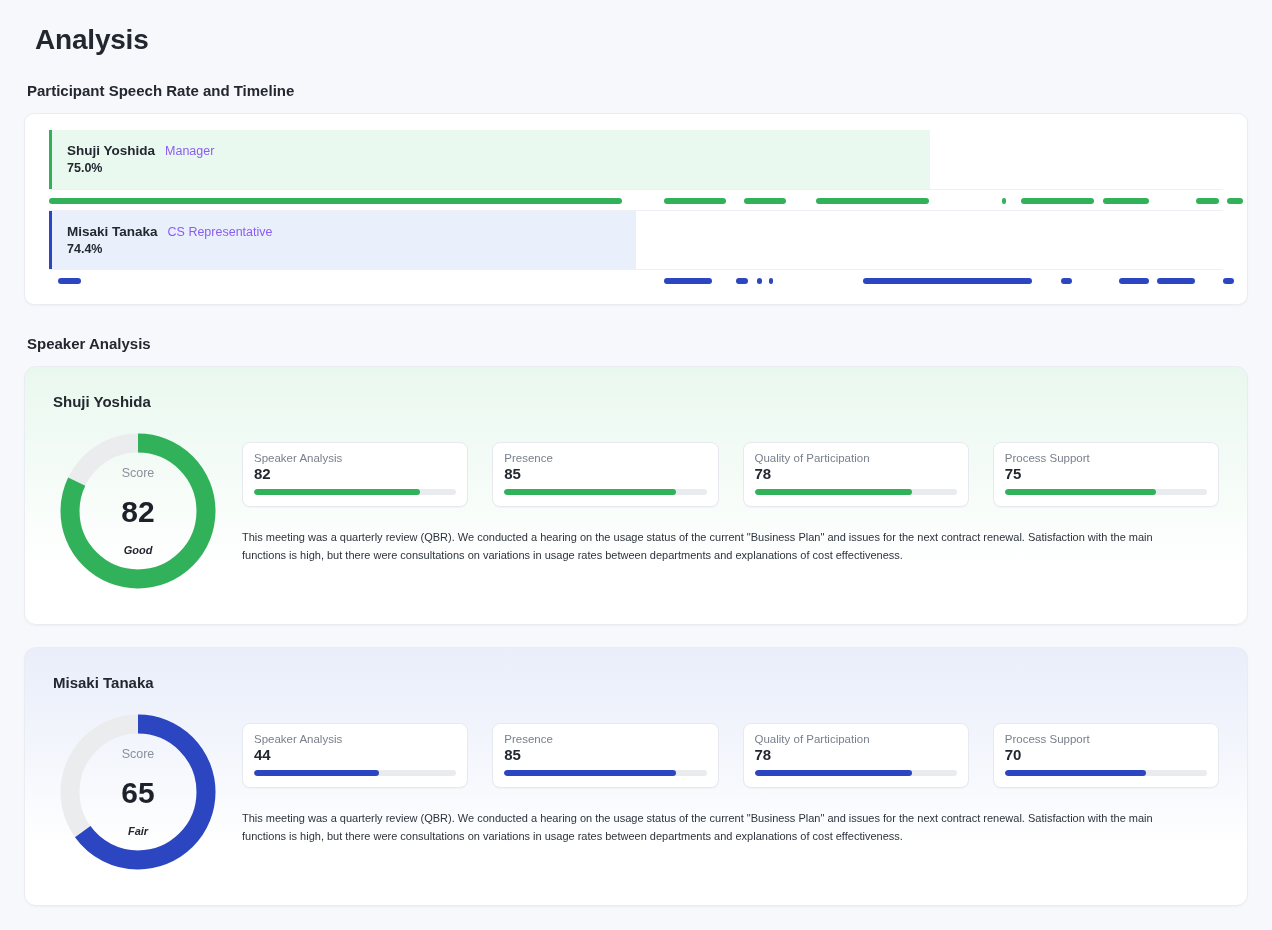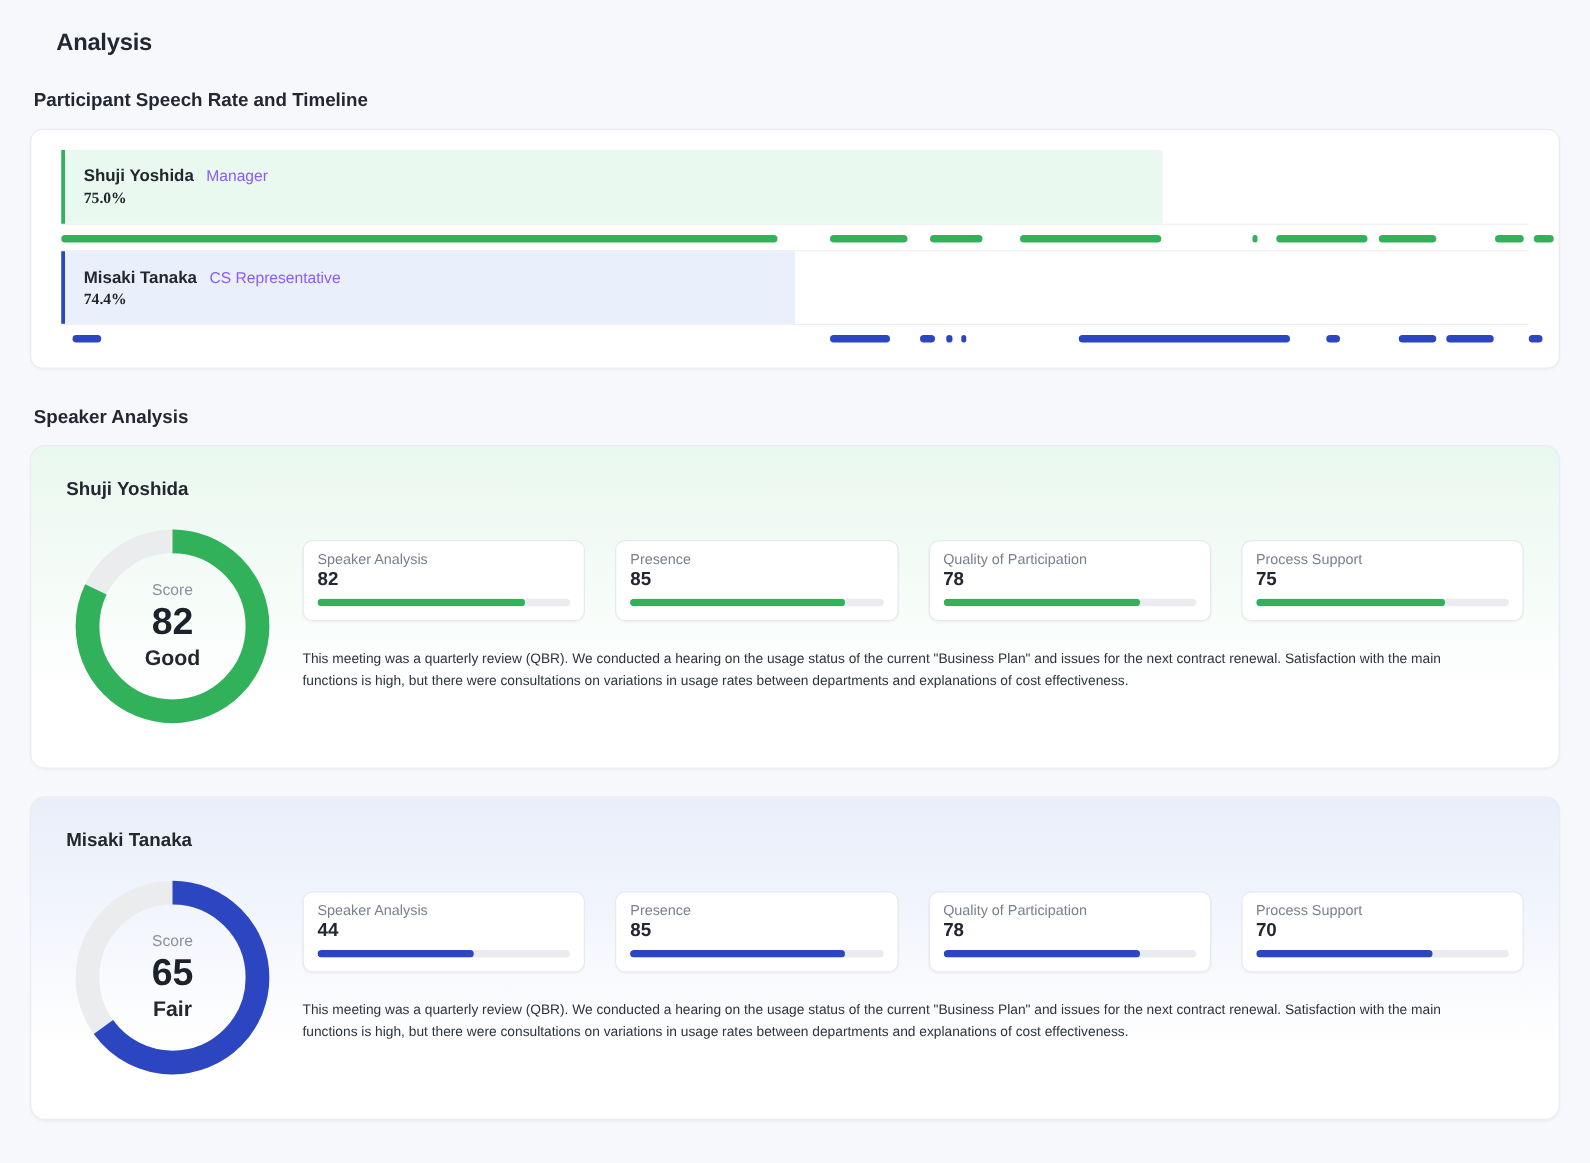--- a/index.html
+++ b/index.html
@@ -7,25 +7,25 @@
     width: 1272px;
     height: 930px;
     background: #f7f8fc;
     font-family: "Liberation Sans", sans-serif;
     overflow: hidden;
   }
   .page { padding: 24px 24px 0 24px; position: relative; }
 
   
   .page-title {
-    font-size: 19px;
+    font-size: 28px;
     font-weight: bold;
     color: #23272f;
     letter-spacing: -0.2px;
-    margin: 0 0 26px 21px;
+    margin: 0 0 26px 11px;
   }
   .section-title {
     font-size: 15px;
     font-weight: bold;
     color: #23272f;
     margin: 0 0 14px 3px;
   }
   .section-title.second { margin-top: 30px; }
 
   
@@ -55,21 +55,21 @@
     position: absolute;
     left: 18px; top: 13px;
     display: flex;
     flex-direction: column;
     gap: 3px;
     z-index: 3;
   }
   .tl-name-line { display: flex; align-items: baseline; gap: 10px; }
   .tl-name { font-size: 13.5px; font-weight: bold; color: #23272f; }
   .tl-role { font-size: 12.5px; color: #8b5cf6; }
-  .tl-pct  { font-size: 12.5px; font-weight: bold; color: #23272f; font-family: Liberation Serif, serif; }
+  .tl-pct  { font-size: 12.5px; font-weight: bold; color: #23272f; }
 
   .tl-track {
     position: relative;
     height: 6px;
     margin: 8px 0 6px 0;
     background: transparent;
   }
   .tl-seg {
     position: absolute;
     top: 0;
@@ -109,25 +109,25 @@
     display: flex;
     justify-content: center;
     padding-top: 4px;
   }
   .donut { position: relative; width: 166px; height: 166px; }
   .donut svg { transform: rotate(-90deg); display: block; }
   .donut-center {
     position: absolute; inset: 0;
     display: flex; flex-direction: column;
     align-items: center; justify-content: center;
-    gap: 1px;
+    gap: 14px;
   }
   .donut-label { font-size: 12.5px; color: #8b919c; }
   .donut-score { font-size: 30px; font-weight: bold; color: #1d2129; line-height: 1.18; }
-  .donut-rating { font-size: 17px; font-weight: bold; color: #23272f; }
+  .donut-rating { font-size: 11px; font-weight: bold; color: #23272f; font-style: italic; }
 
   
   .right-col { flex: 1 1 auto; padding-left: 11px; padding-top: 18px; }
   .metrics { display: flex; gap: 24px; }
   .metric {
     flex: 1 1 0;
     background: #ffffff;
     border: 1px solid #e6e9ef;
     border-radius: 8px;
     padding: 9px 11px 11px 11px;

